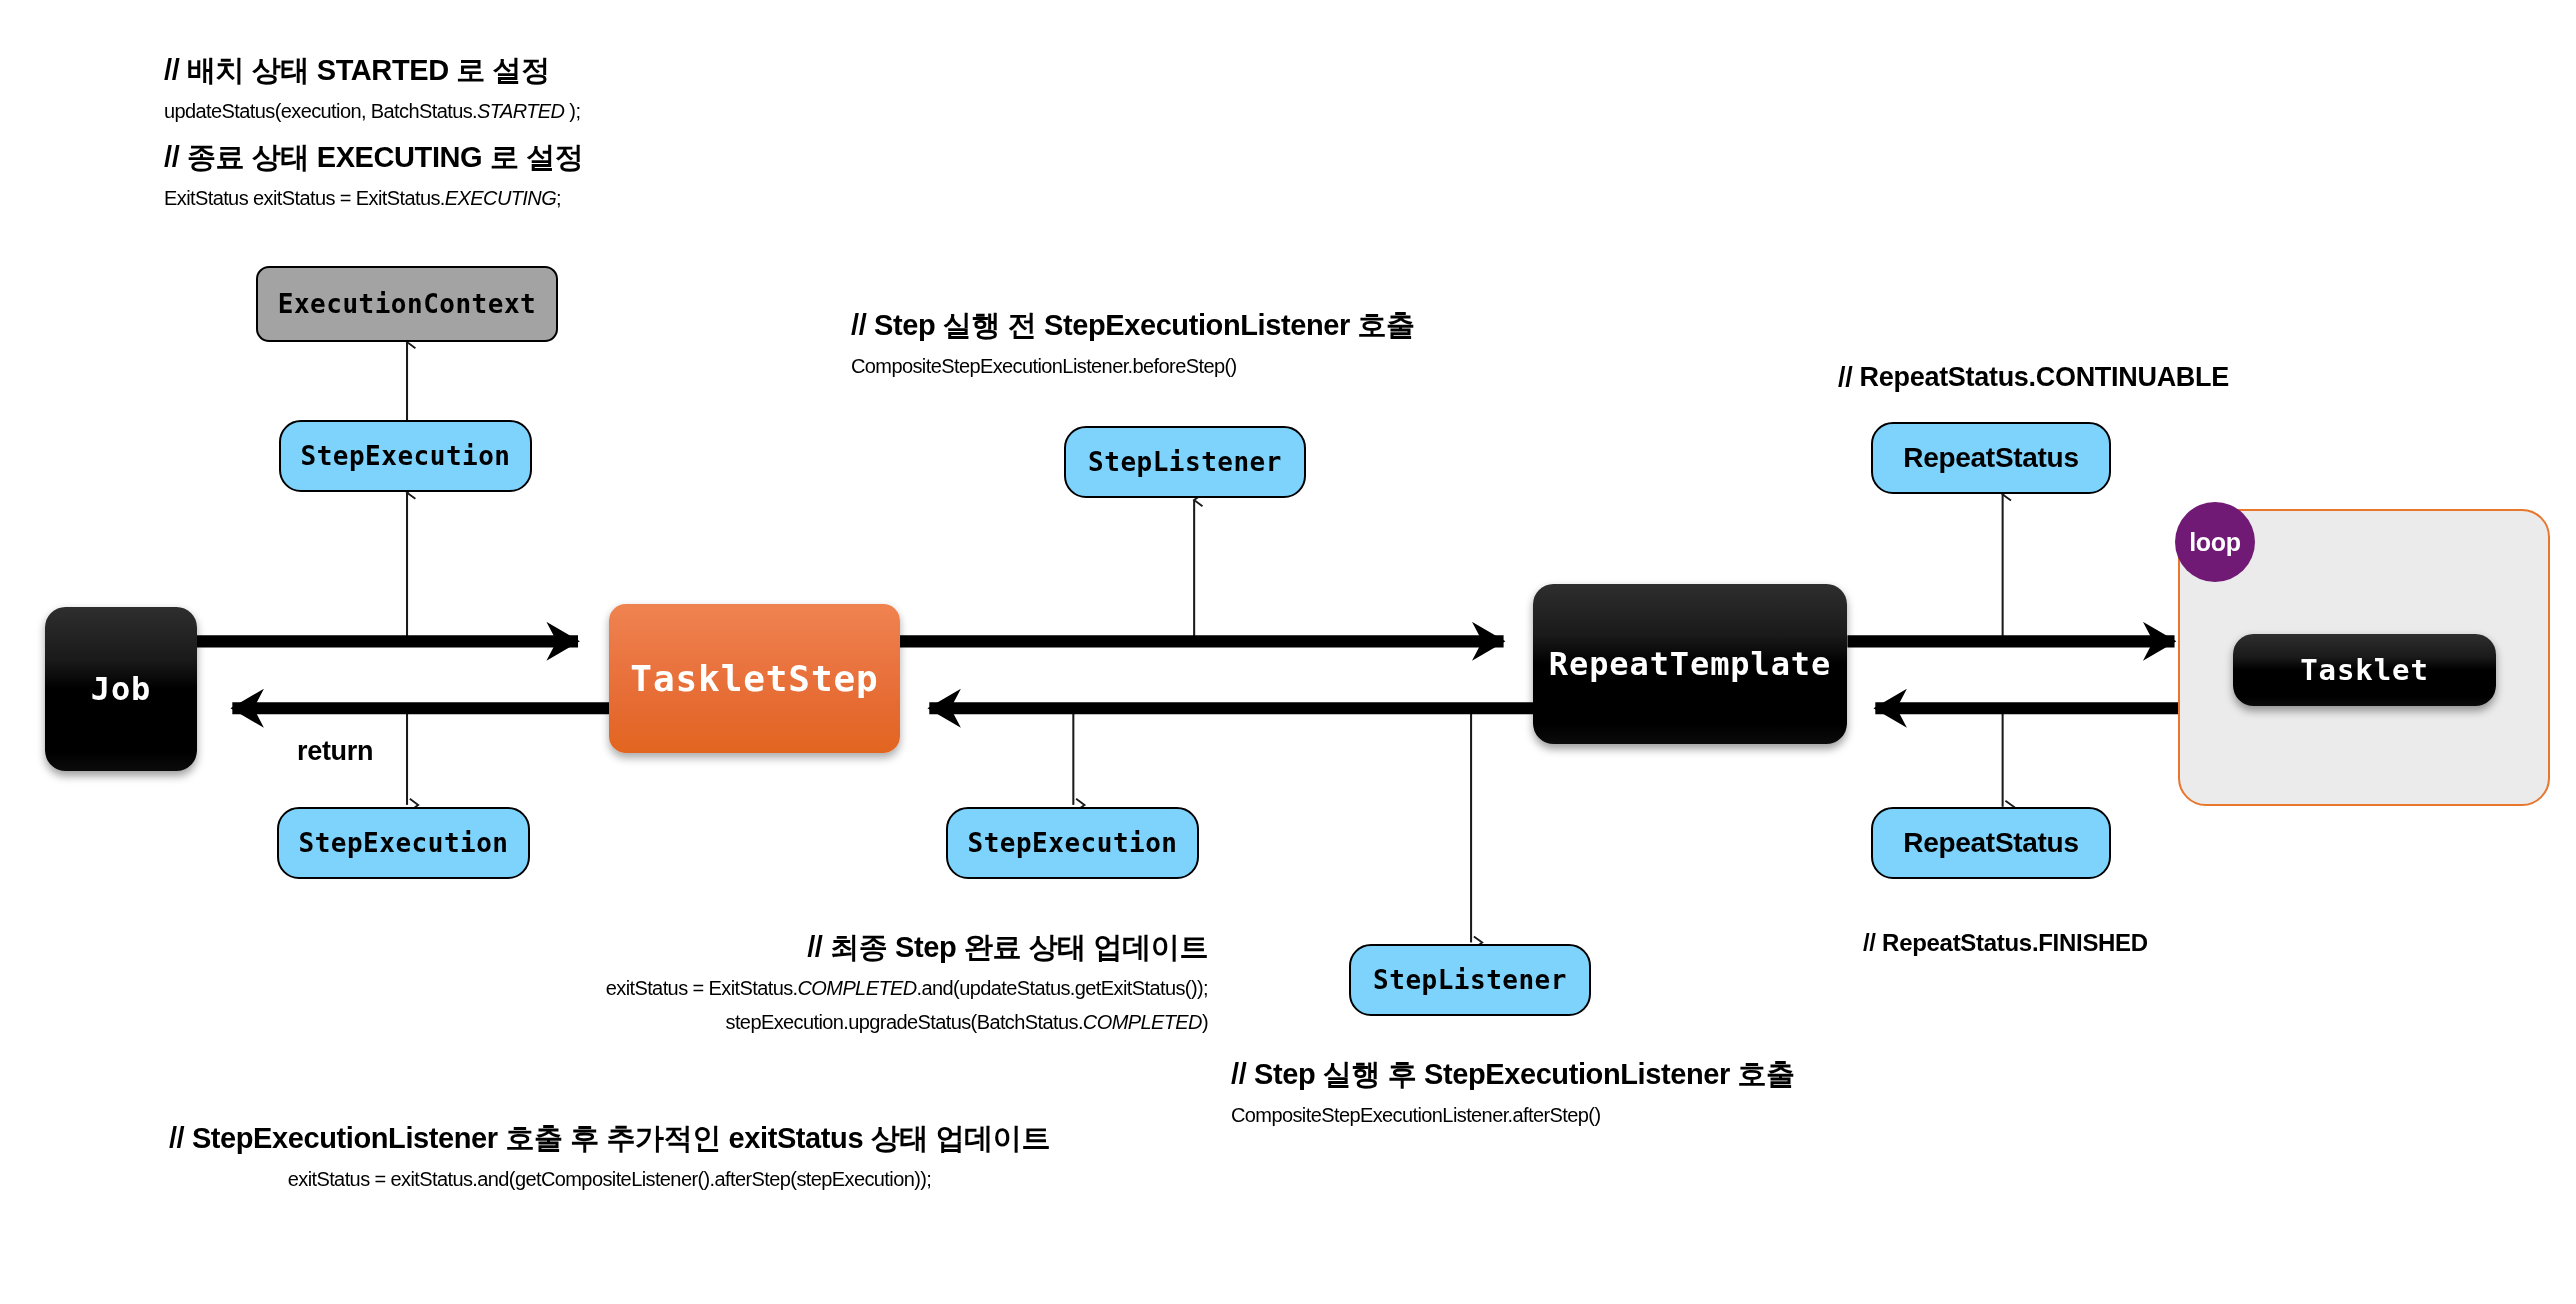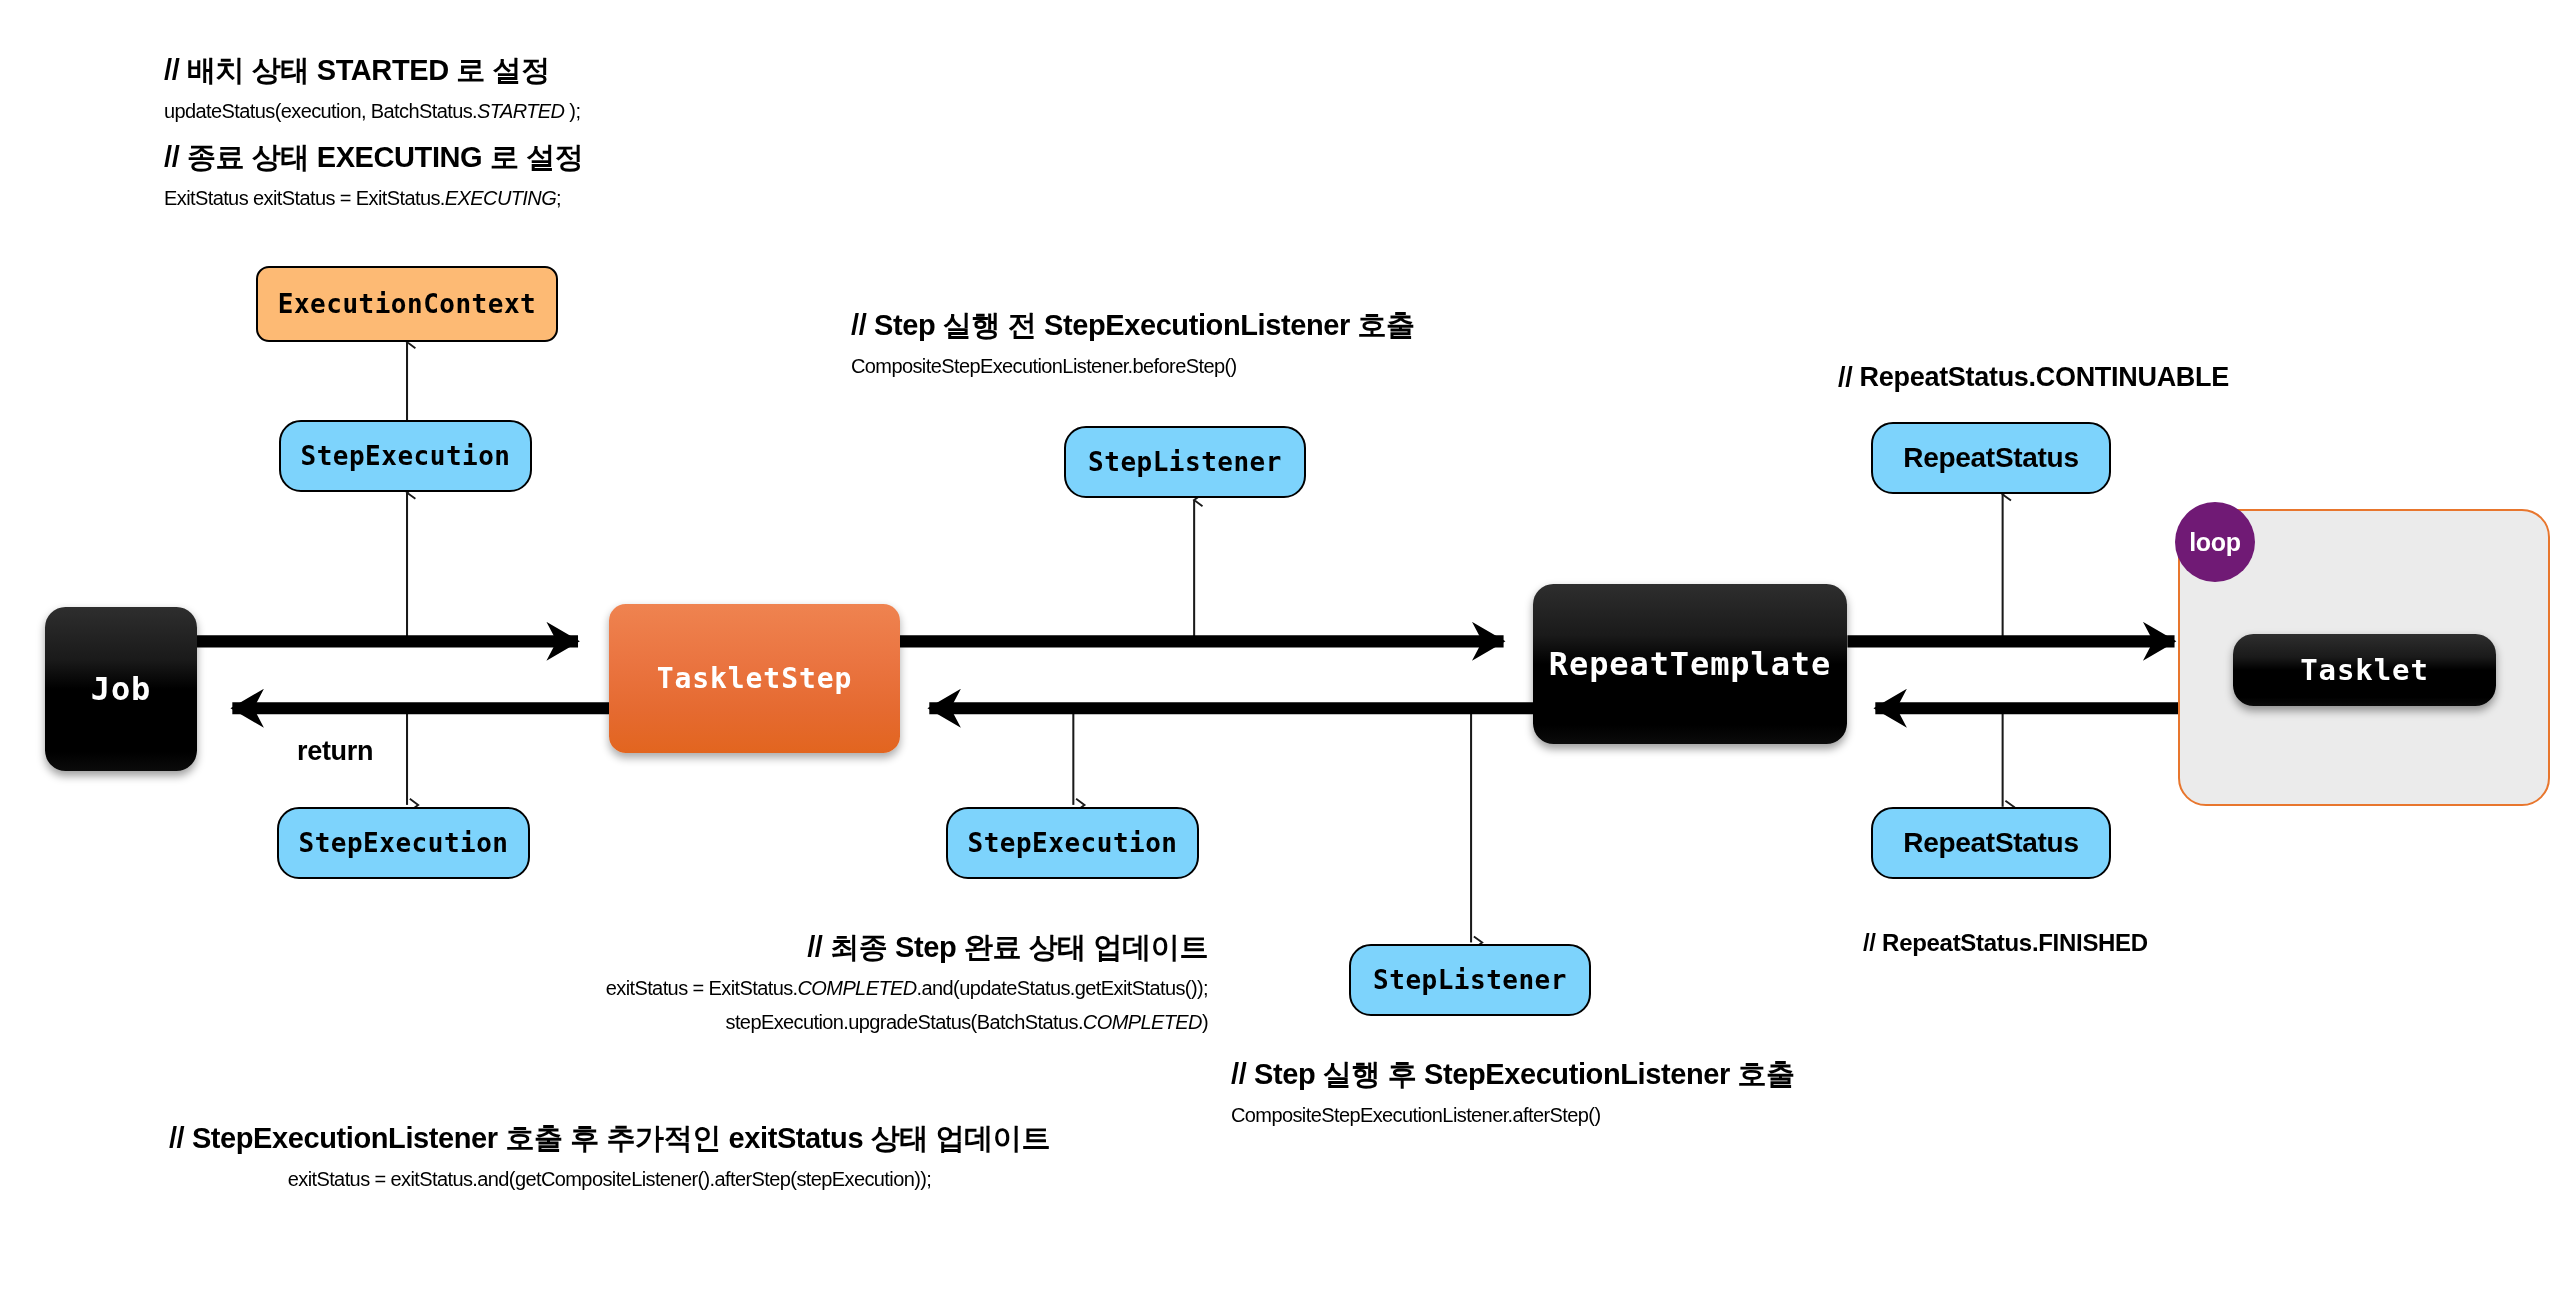--- a/index.html
+++ b/index.html
@@ -70,21 +70,21 @@
     border: 2.8px solid #000000;
     border-radius: 22px;
     font-family: "DejaVu Sans Mono", monospace;
     font-weight: bold;
     font-size: 26px;
     color: #000000;
     letter-spacing: 0.5px;
   }
   
   .node.white {
-    background: #fdba74;
+    background: #a3a3a3;
     border: 2.8px solid #000000;
     border-radius: 13px;
     font-family: "DejaVu Sans Mono", monospace;
     font-weight: bold;
     font-size: 26px;
     color: #000000;
     letter-spacing: 0.5px;
   }
   
   .node.gray.prop {
@@ -105,21 +105,21 @@
     letter-spacing: 0.9px;
     box-shadow: 0 4.6px 8.4px rgba(0,0,0,0.38);
   }
   
   .node.orange {
     background: linear-gradient(to bottom, #ef8350 0%, #ea7440 40%, #e56a30 72%, #e2651f 100%);
     border-radius: 16.7px;
     color: #ffffff;
     font-family: "DejaVu Sans Mono", monospace;
     font-weight: bold;
-    font-size: 28px;
+    font-size: 36px;
     letter-spacing: 0.9px;
     box-shadow: 0 4.6px 8.4px rgba(0,0,0,0.33);
   }
 
   
   .loop-frame {
     position: absolute;
     box-sizing: border-box;
     background: #ebebeb;
     border: 2.8px solid #e8762d;

